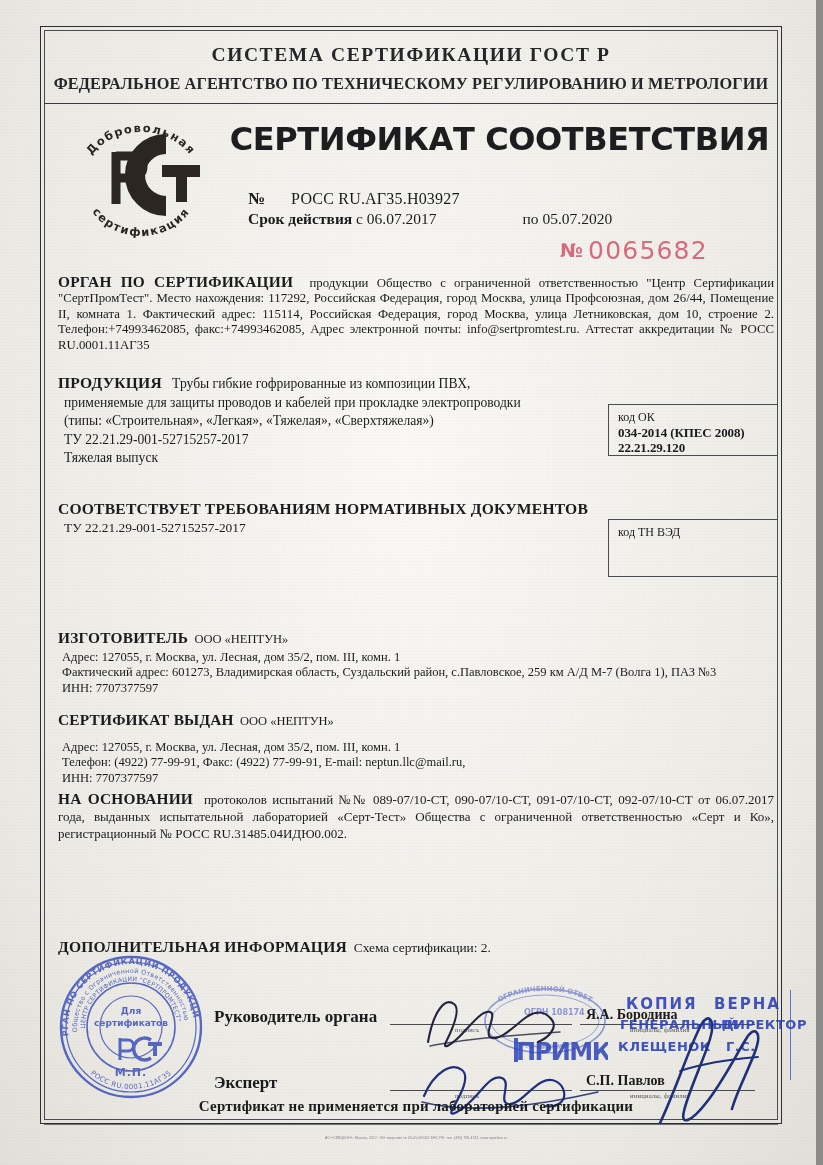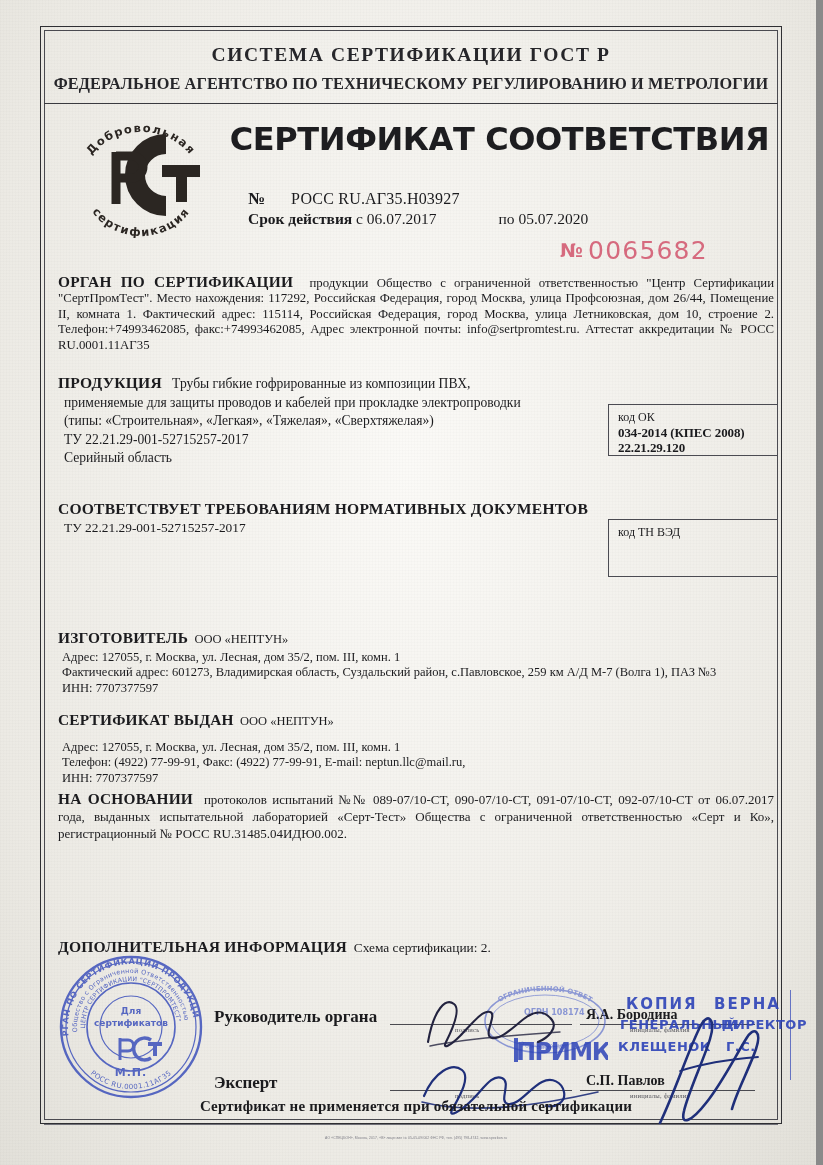--- a/index.html
+++ b/index.html
@@ -58,21 +58,21 @@
   }
   .numline{
     position:absolute;left:248px;top:189px;font-size:16px;color:#1b1b1e;
   }
   .numline .nolabel{font-weight:bold;font-size:17px;}
   .numline .noval{margin-left:26px;letter-spacing:0.2px;}
   .validity{
     position:absolute;left:248px;top:210px;font-size:15.5px;color:#1b1b1e;
   }
   .validity b{font-weight:bold;}
-  .validity .to{margin-left:58px;}
+  .validity .to{margin-left:82px;}
   .blanknum{
     position:absolute;left:560px;top:236px;color:#d66a7e;
     font-size:25px;letter-spacing:1.2px;
     font-family:"DejaVu Sans", sans-serif;
   }
   .blanknum .sym{font-weight:bold;font-size:19px;vertical-align:2px;margin-right:4px;}
 
   .sect{position:absolute;color:#1b1b1e;}
   .lbl{font-weight:bold;font-size:15.4px;letter-spacing:0.2px;}
 
@@ -222,21 +222,21 @@
 
     <div class="sect organ">
       <p><span class="lbl">ОРГАН ПО СЕРТИФИКАЦИИ</span>&nbsp;&nbsp;<span>продукции Общество с ограниченной ответственностью "Центр Сертификации "СертПромТест". Место нахождения: 117292, Российская Федерация, город Москва, улица Профсоюзная, дом 26/44, Помещение II, комната 1. Фактический адрес: 115114, Российская Федерация, город Москва, улица Летниковская, дом 10, строение 2. Телефон:+74993462085, факс:+74993462085, Адрес электронной почты: info@sertpromtest.ru. Аттестат аккредитации № РОСС RU.0001.11АГ35</span></p>
     </div>
 
     <div class="sect prod">
       <span class="l"><span class="lbl">ПРОДУКЦИЯ</span>&nbsp;&nbsp;&nbsp;<span>Трубы гибкие гофрированные из композиции ПВХ,</span></span>
       <span class="l indent">применяемые для защиты проводов и кабелей при прокладке электропроводки</span>
       <span class="l indent">(типы: «Строительная», «Легкая», «Тяжелая», «Сверхтяжелая»)</span>
       <span class="l indent">ТУ 22.21.29-001-52715257-2017</span>
-      <span class="l indent">Серийный область</span>
+      <span class="l indent">Тяжелая выпуск</span>
     </div>
 
     <div class="box boxOK">
       <span class="k">код ОК</span>
       <span class="v">034-2014 (КПЕС 2008)</span>
       <span class="v">22.21.29.120</span>
     </div>
 
     <div class="sect conf">
       <span class="lbl">СООТВЕТСТВУЕТ ТРЕБОВАНИЯМ НОРМАТИВНЫХ ДОКУМЕНТОВ</span>
@@ -372,18 +372,18 @@
       <path d="M4,50 C50,62 110,56 180,40" stroke-width="1.6" opacity="0.9"></path>
     </svg>
 
     <svg class="ink" style="left:640px;top:1005px;width:150px;height:130px;">
       <path d="M20,118 C36,84 48,46 60,22 C68,6 76,14 70,34 C64,54 48,88 44,106
                C40,122 52,116 66,98 C82,78 96,50 106,34 C114,20 122,26 116,44
                C110,62 96,88 92,104" stroke-width="2.6"></path>
       <path d="M40,66 C64,58 92,54 118,52" stroke-width="1.8"></path>
     </svg>
 
-    <div class="footnote">Сертификат не применяется при обязательной сертификации</div>
+    <div class="footnote">Сертификат не применяется при лабораторией сертификации</div>
     <div class="microrule"></div>
     <div class="microtext">АО «СПЕЦБОН», Москва, 2017, «В»   лицензия № 05-05-09/002 ФНС РФ,  тел. (495) 798-4742, www.spezbon.ru</div>
 
   </div>
 </div>
 
 </body></html>

